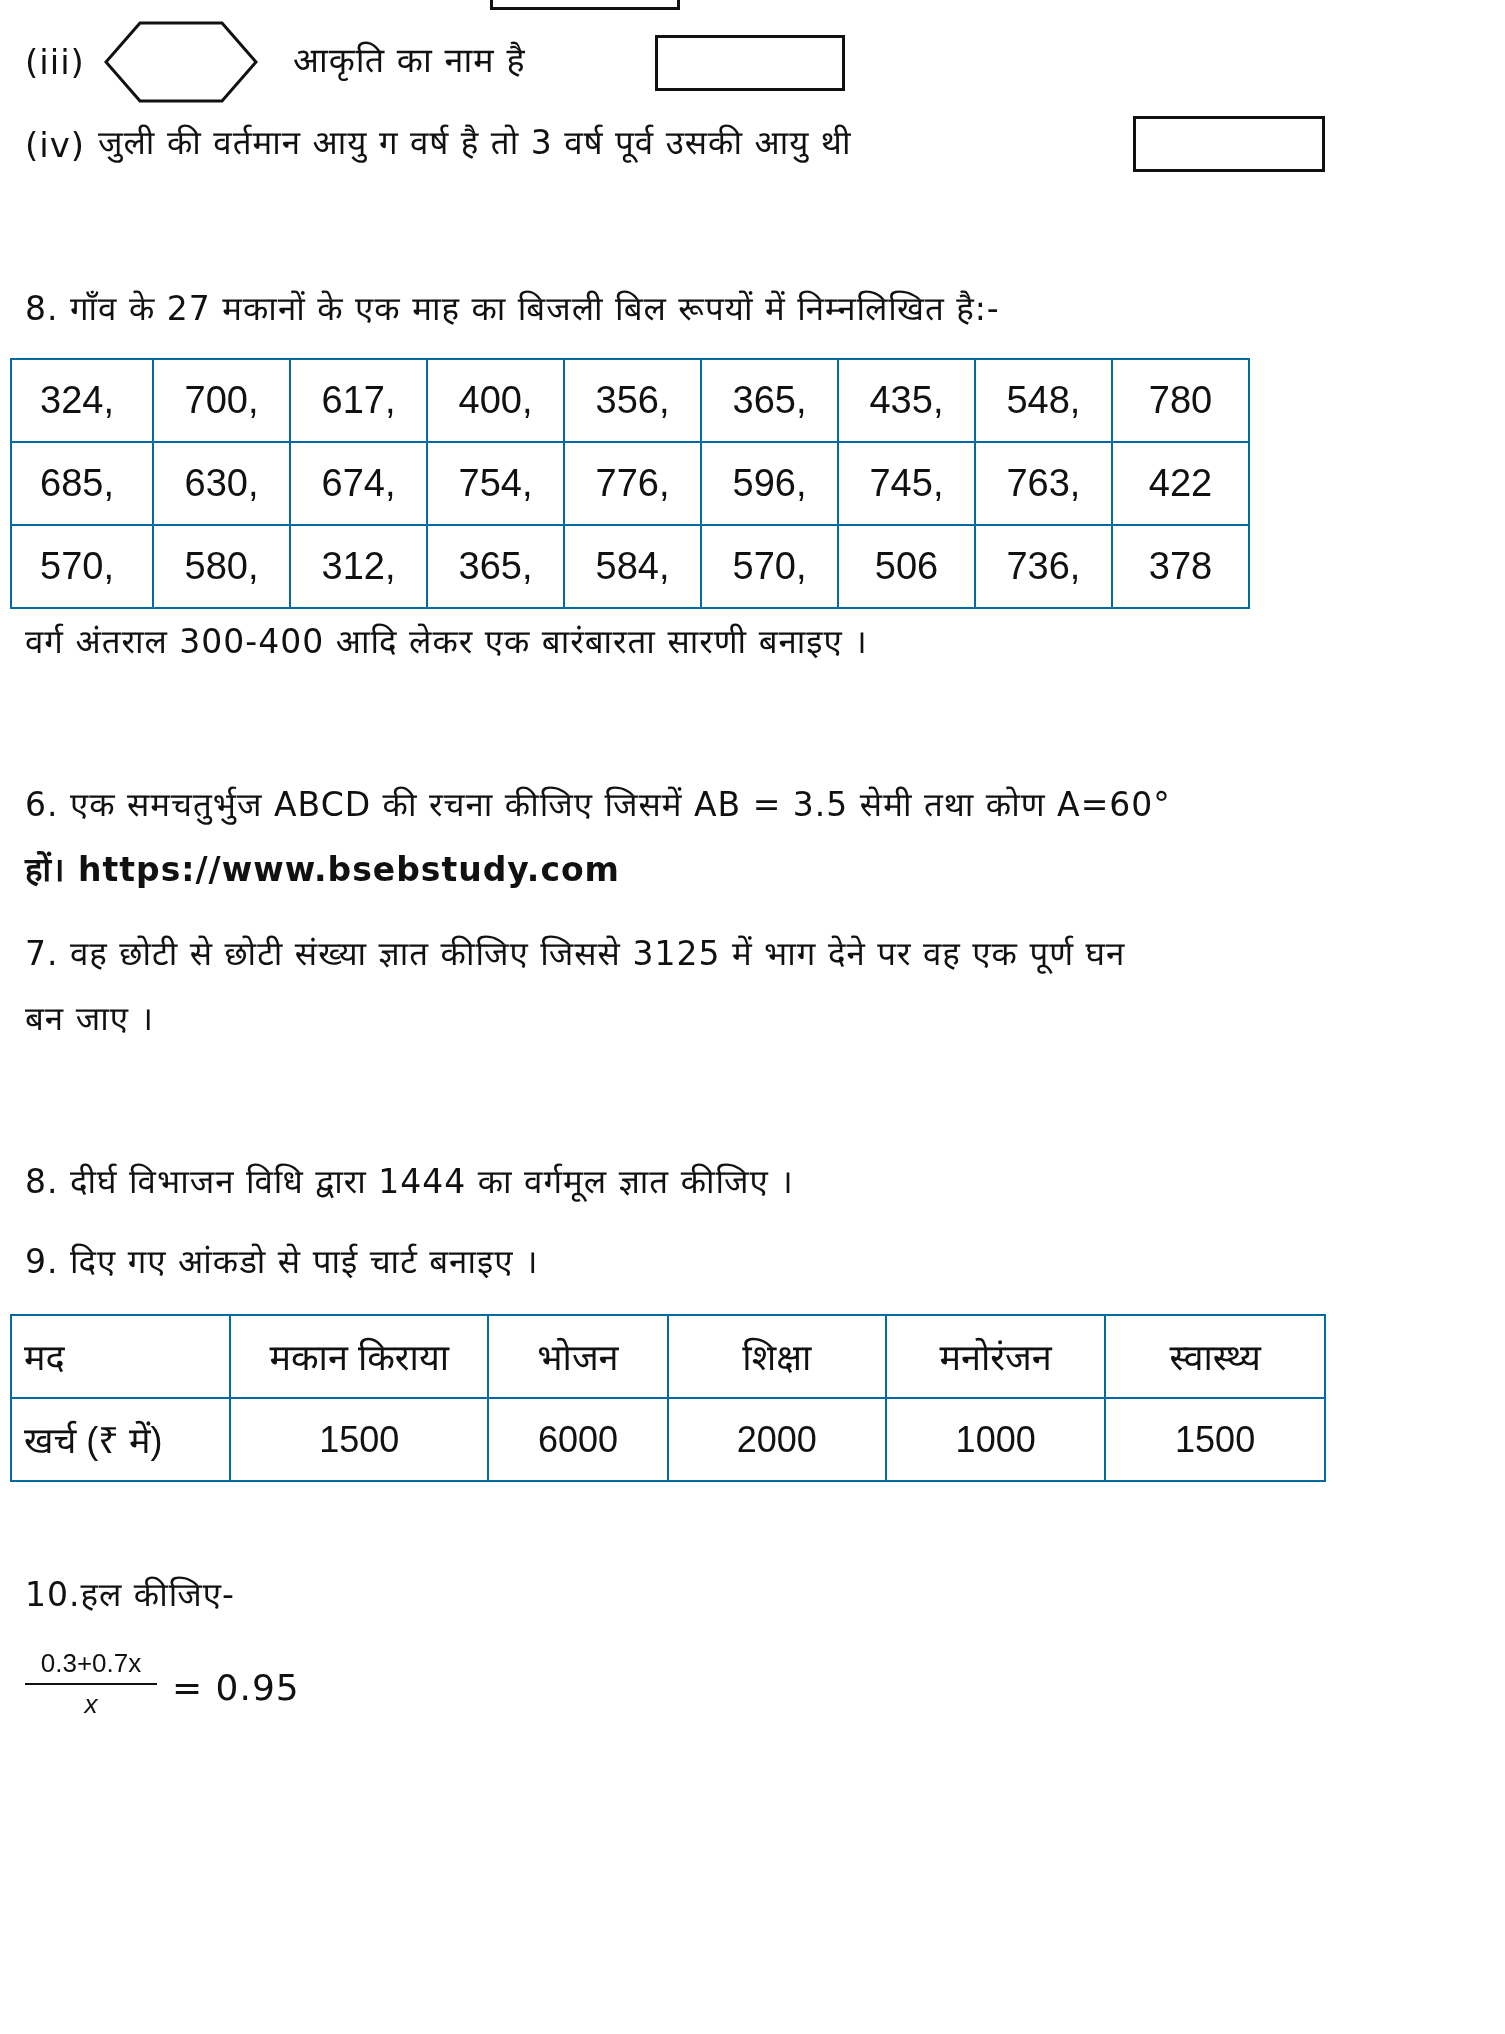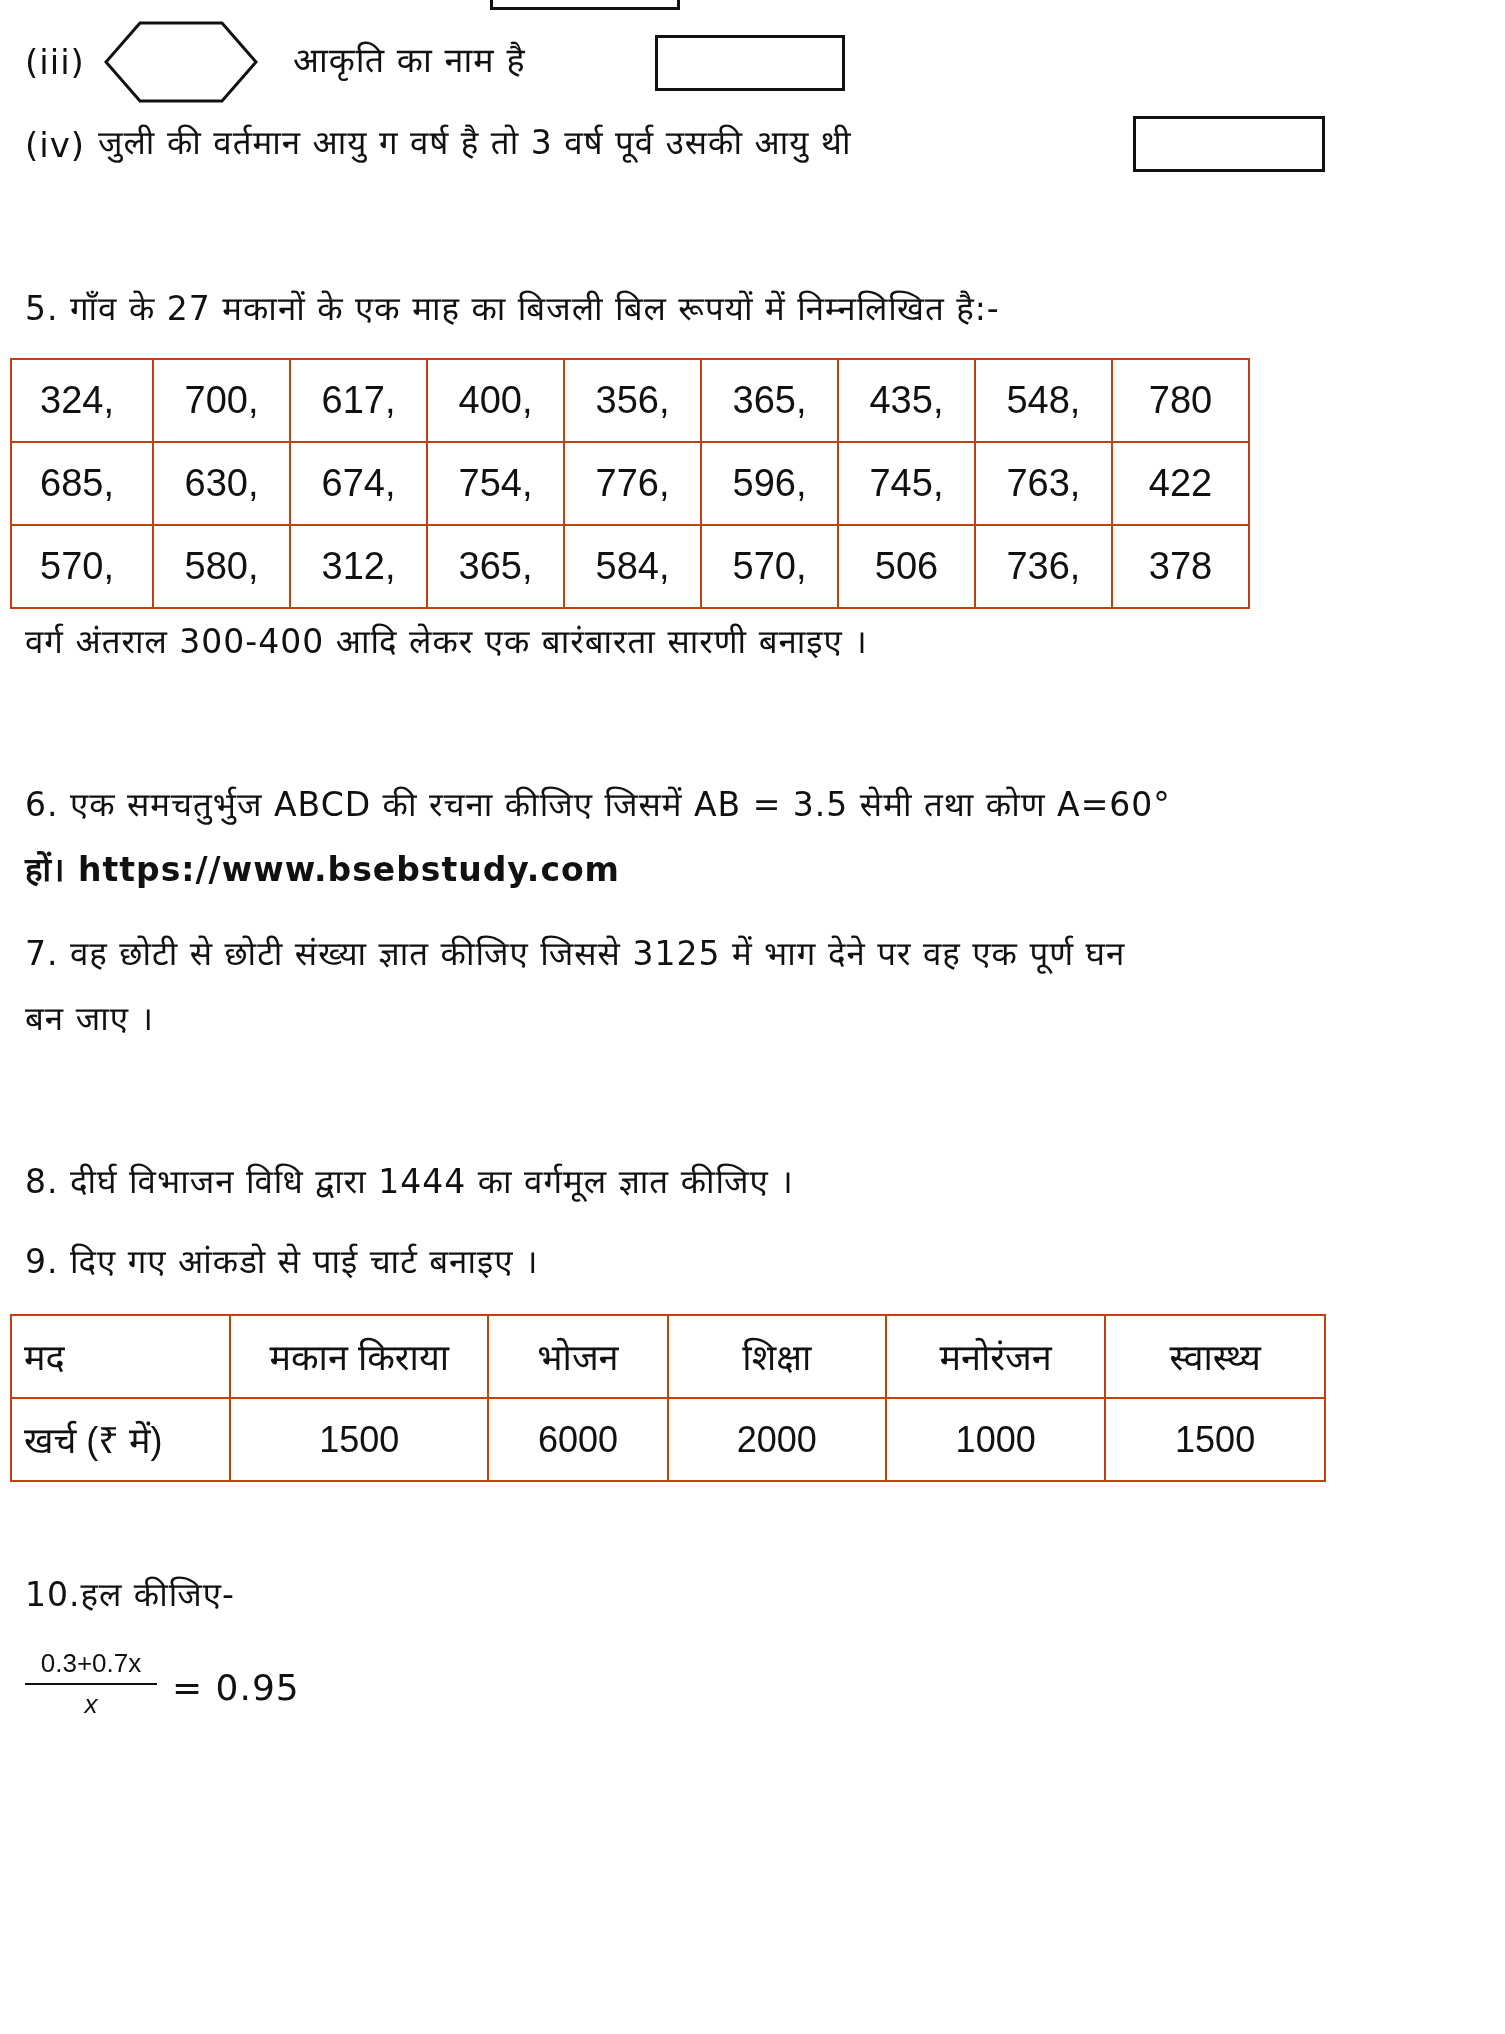--- a/index.html
+++ b/index.html
@@ -2,21 +2,21 @@
 <html><head>
 <meta charset="utf-8">
 <style>
   html, body { margin:0; padding:0; }
   body { width:1505px; height:2034px; background:#ffffff; position:relative; overflow:hidden;
          font-family:"DejaVu Sans", "Liberation Sans", sans-serif; color:#111; }
   .abs { position:absolute; white-space:nowrap; }
   .txt { font-size:34px; letter-spacing:1px; line-height:1; }
   .box { position:absolute; border:3px solid #111; background:#fff; box-sizing:border-box; }
   table.grid { position:absolute; border-collapse:collapse; }
-  table.grid td { border:2px solid #c2410c; font-family:"Liberation Sans", sans-serif; font-size:38px; padding:0; }
+  table.grid td { border:2px solid #0369a1; font-family:"Liberation Sans", sans-serif; font-size:38px; padding:0; }
   #t1 td { width:133px; height:81px; text-align:center; }
   #t1 td:first-child { text-align:left; padding-left:28px; width:110px; }
   #t2 td { height:81px; text-align:center; font-size:36px; }
   #t2 td.rowhead { text-align:left; padding-left:12px; }
   .frac { position:absolute; display:flex; flex-direction:column; align-items:center; font-family:Liberation Sans, sans-serif; }
   .frac .num { font-size:26px; padding:0 2px 4px 2px; }
   .frac .bar { width:100%; border-top:2px solid #111; }
   .frac .den { font-size:26px; font-style:italic; padding-top:4px; }
 </style>
 </head>
@@ -28,21 +28,21 @@
 <svg class="abs" style="left:103px; top:20px;" width="156" height="84" viewBox="0 0 156 84">
   <polygon points="3,42 37,3 119,3 153,42 119,81 37,81" fill="none" stroke="#111" stroke-width="3"></polygon>
 </svg>
 <div class="abs txt" style="left:293px; top:43px;">आकृति का नाम है</div>
 <div class="box" style="left:655px; top:35px; width:190px; height:56px;"></div>
 
 <div class="abs txt" style="left:25px; top:128px;">(iv)</div>
 <div class="abs txt" style="left:98px; top:126px; font-size:33px;">जुली की वर्तमान आयु ग वर्ष है तो 3 वर्ष पूर्व उसकी आयु थी</div>
 <div class="box" style="left:1133px; top:116px; width:192px; height:56px;"></div>
 
-<div class="abs txt" style="left:25px; top:292px; font-size:33px;">5. गाँव के 27 मकानों के एक माह का बिजली बिल रूपयों में निम्नलिखित  है:-</div>
+<div class="abs txt" style="left:25px; top:292px; font-size:33px;">8. गाँव के 27 मकानों के एक माह का बिजली बिल रूपयों में निम्नलिखित  है:-</div>
 <table class="grid" id="t1" style="left:10px; top:358px; width:1240px;">
   <tbody>
       <tr>
     <td>324,</td>
     <td>700,</td>
     <td>617,</td>
     <td>400,</td>
     <td>356,</td>
     <td>365,</td>
     <td>435,</td>

